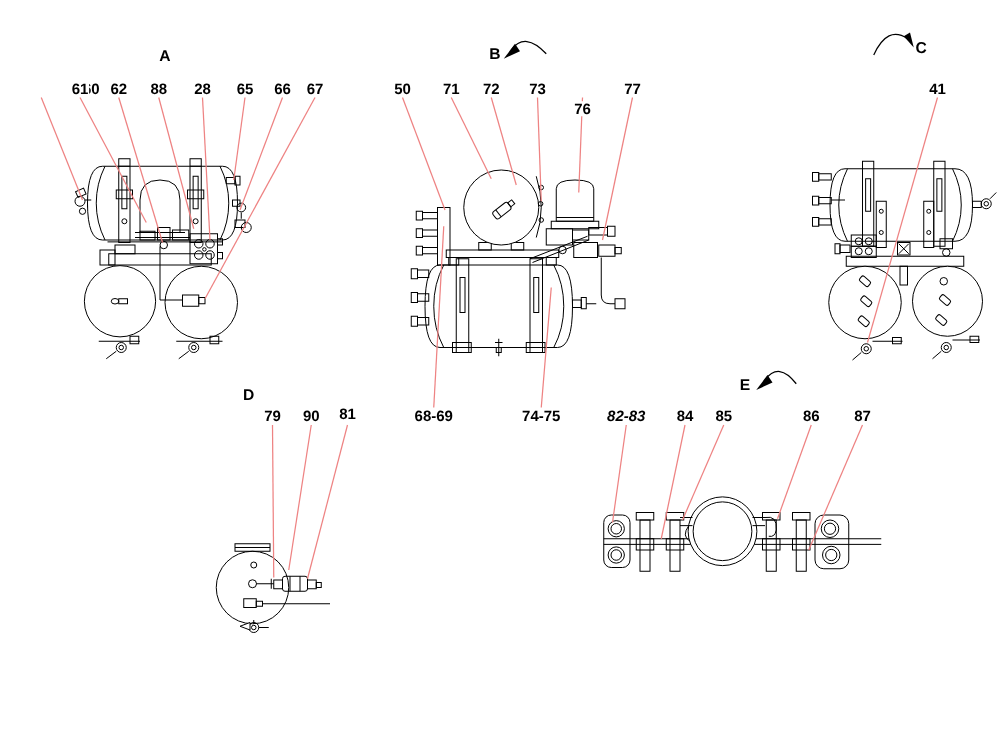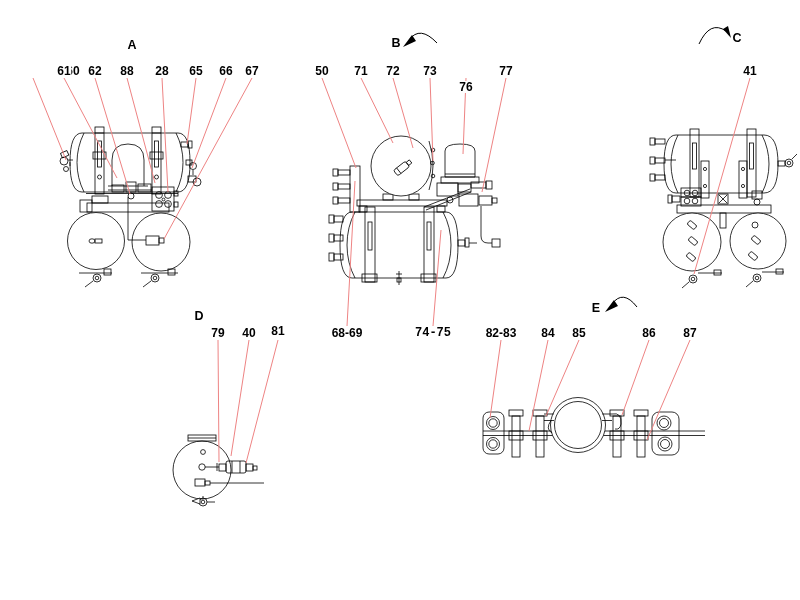--- a/index.html
+++ b/index.html
@@ -434,24 +434,24 @@
       <div class="callout" style="left: 196px; top: 71px;">65</div>
       <div class="callout" style="left: 226px; top: 71px; text-align: center;">66</div>
       <div class="callout" style="left: 252px; top: 71px;">67</div>
       <div class="callout" style="left: 322px; top: 71px;">50</div>
       <div class="callout" style="left: 361px; top: 71px;">71</div>
       <div class="callout" style="left: 393px; top: 71px;">72</div>
       <div class="callout" style="left: 430px; top: 71px; text-align: center;">73</div>
       <div class="callout" style="left: 466px; top: 71px; margin-top: 16px;">76</div>
       <div class="callout" style="left: 506px; top: 71px;">77</div>
       <div class="callout" style="left: 347px; top: 333px;">68-69</div>
-      <div class="callout" style="left: 433px; top: 333px; font-family: Liberation Mono, monospace;">74-75</div>
+      <div class="callout" style="left: 433px; top: 333px;">74-75</div>
       <div class="callout" style="left: 750px; top: 71px;">41</div>
       <div class="callout" style="left: 218px; top: 333px;">79</div>
-      <div class="callout" style="left: 249px; top: 333px;">40</div>
+      <div class="callout" style="left: 249px; top: 333px;">90</div>
       <div class="callout" style="left: 278px; top: 331px;">81</div>
-      <div class="callout" style="left: 501px; top: 333px;">82-83</div>
+      <div class="callout" style="left: 501px; top: 333px; font-style: italic;">82-83</div>
       <div class="callout" style="left: 548px; top: 333px; text-align: center;">84</div>
       <div class="callout" style="left: 579px; top: 333px;">85</div>
       <div class="callout" style="left: 649px; top: 333px;">86</div>
       <div class="callout" style="left: 690px; top: 333px;">87</div>
     </div>
 </div>
 
 </body></html>

